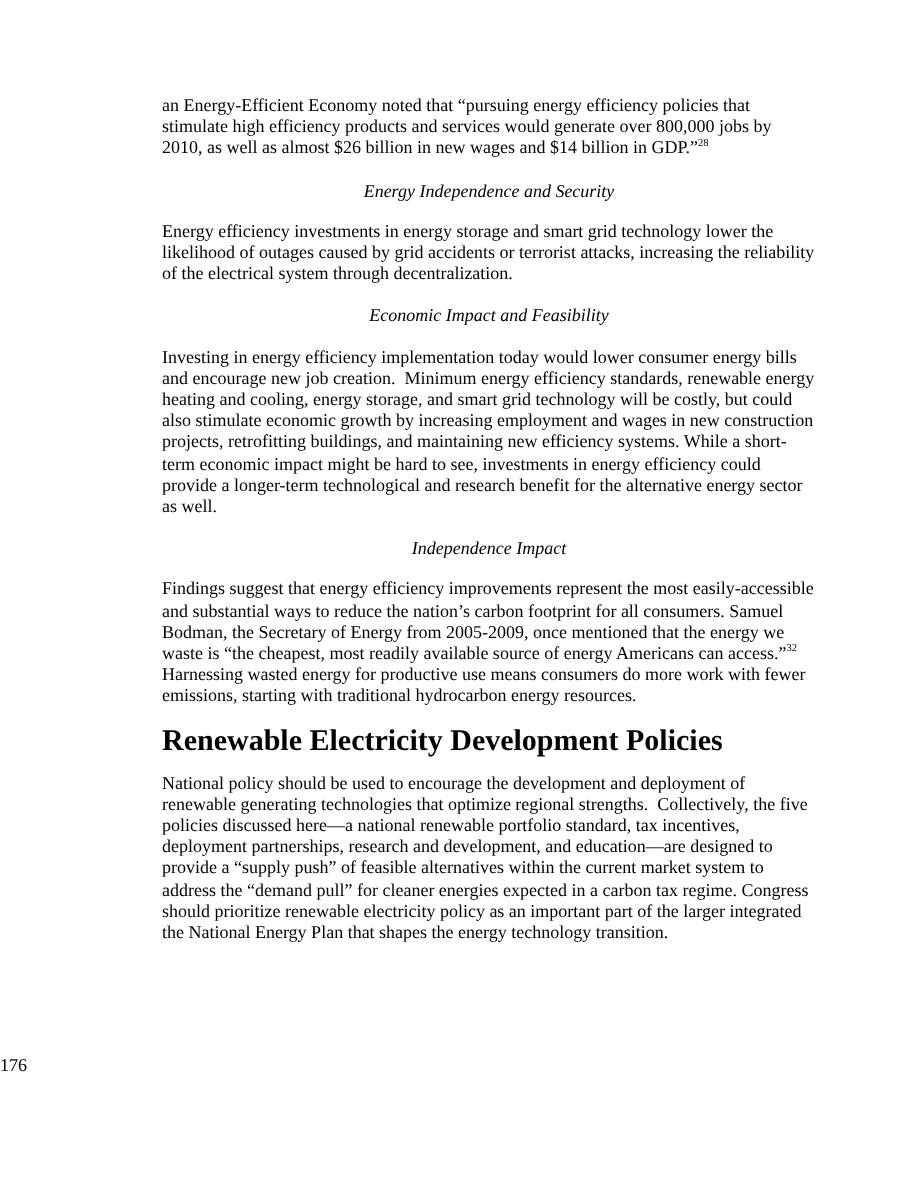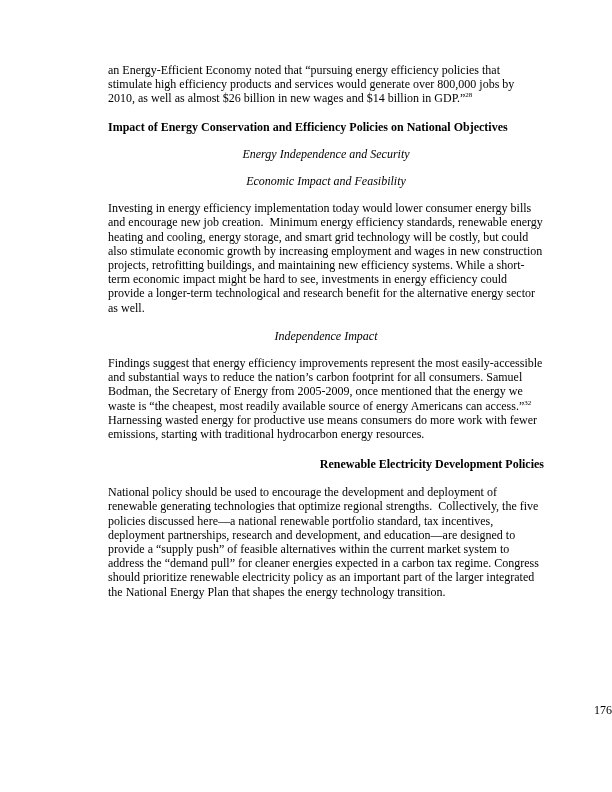--- a/index.html
+++ b/index.html
@@ -35,49 +35,48 @@
     }
     .italic-heading {
       font-style: italic;
       font-size: 12px;
       line-height: 14.2px;
       margin: 0 0 13px 0;
       text-align: center;
     }
     .section-heading {
       font-weight: bold;
-      font-size: 12px;
+      font-size: 20px;
       line-height: 18px;
       margin: 0 0 12px 0;
-      text-align: right;
     }
     sup {
       font-size: 7px;
       line-height: 0;
       vertical-align: 5px;
     }
     .page-number {
       position: absolute;
       top: 703px;
       left: 0;
       width: 612px;
-      text-align: right;
+      text-align: left;
       font-size: 12px;
     }
   </style>
 </head>
 <body>
 
 <div class="page">
 
   <p class="para"><span>an Energy-Efficient Economy noted that “pursuing energy efficiency policies that stimulate high efficiency products and services would generate over 800,000 jobs by 2010, as well as almost $26 billion in new wages and $14 billion in GDP.”</span><sup>28</sup></p>
 
-  <p class="bold-heading">Impact of Energy Conservation and Efficiency Policies on National Objectives</p>
 
   <p class="italic-heading">Energy Independence and Security</p>
+  <p class="para">Energy efficiency investments in energy storage and smart grid technology lower the likelihood of outages caused by grid accidents or terrorist attacks, increasing the reliability of the electrical system through decentralization.</p>
 
   <p class="italic-heading">Economic Impact and Feasibility</p>
   <p class="para">Investing in energy efficiency implementation today would lower consumer energy bills and encourage new job creation.&nbsp; Minimum energy efficiency standards, renewable energy heating and cooling, energy storage, and smart grid technology will be costly, but could also stimulate economic growth by increasing employment and wages in new construction projects, retrofitting buildings, and maintaining new efficiency systems. While a short-term economic impact might be hard to see, investments in energy efficiency could provide a longer-term technological and research benefit for the alternative energy sector as well.</p>
 
   <p class="italic-heading">Independence Impact</p>
   <p class="para"><span>Findings suggest that energy efficiency improvements represent the most easily-accessible and substantial ways to reduce the nation’s carbon footprint for all consumers. Samuel Bodman, the Secretary of Energy from 2005-2009, once mentioned that the energy we waste is “the cheapest, most readily available source of energy Americans can access.”</span><sup>32</sup><span>&nbsp; Harnessing wasted energy for productive use means consumers do more work with fewer emissions, starting with traditional hydrocarbon energy resources.</span></p>
 
   <p class="section-heading">Renewable Electricity Development Policies</p>
   <p class="para">National policy should be used to encourage the development and deployment of renewable generating technologies that optimize regional strengths.&nbsp; Collectively, the five policies discussed here—a national renewable portfolio standard, tax incentives, deployment partnerships, research and development, and education—are designed to provide a “supply push” of feasible alternatives within the current market system to address the “demand pull” for cleaner energies expected in a carbon tax regime. Congress should prioritize renewable electricity policy as an important part of the larger integrated the National Energy Plan that shapes the energy technology transition.</p>
 

